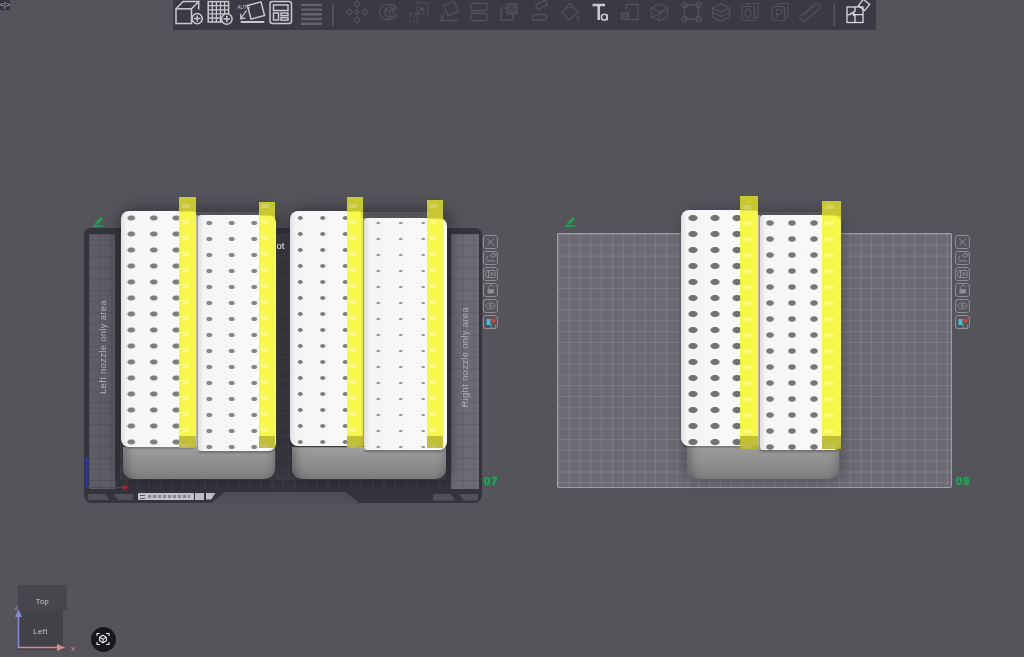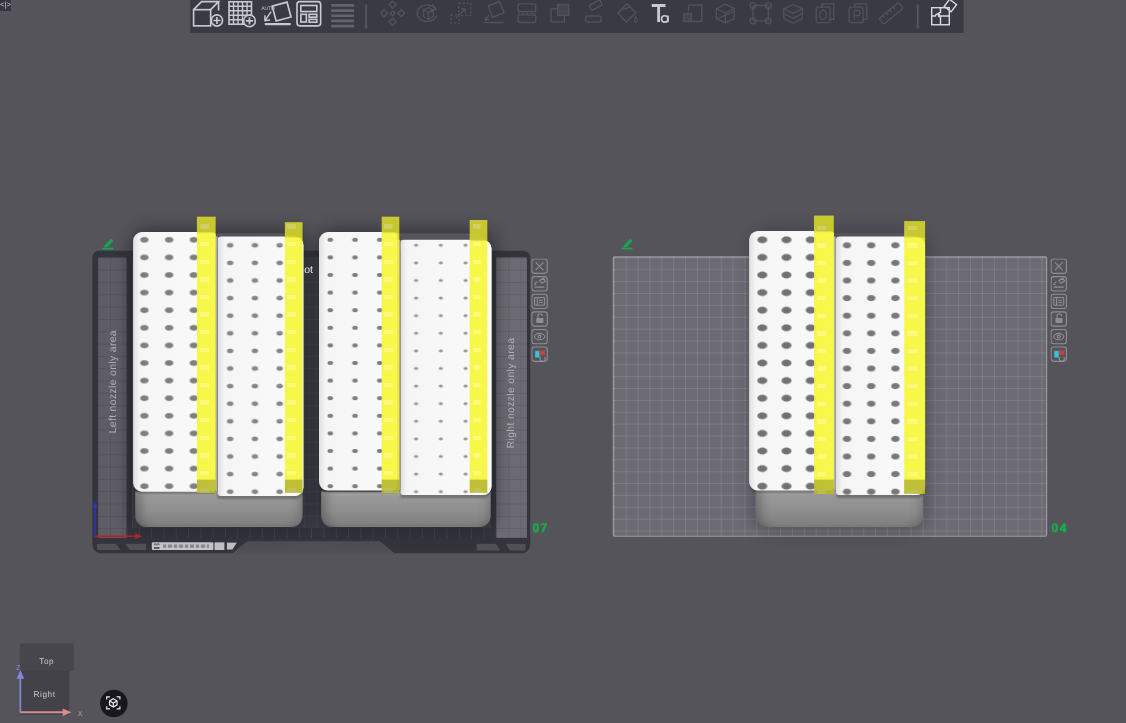--- a/index.html
+++ b/index.html
@@ -208,21 +208,21 @@
 </div>
 <div class="abs" style="left:450.5px;top:234px;width:28.5px;height:246px;display:flex;align-items:center;justify-content:center;z-index:3;">
   <span style="writing-mode:vertical-rl;transform:rotate(180deg);font-size:9.5px;color:#B0AFB6;letter-spacing:0.3px;white-space:nowrap;">Right nozzle only area</span>
 </div>
 
 <div class="abs" style="left:557px;top:233px;width:395px;height:255px;background:#6C6B73;border:1.5px solid rgba(255,255,255,0.35);border-radius:2px;
   background-image:linear-gradient(rgba(255,255,255,0.11) 1px, transparent 1px),linear-gradient(90deg, rgba(255,255,255,0.11) 1px, transparent 1px);
   background-size:10.8px 10.8px;"></div>
 
 <div class="abs" style="left:484px;top:474.5px;font-size:11px;font-weight:bold;color:#14AE4C;letter-spacing:1.2px;-webkit-text-stroke:0.5px #14AE4C;">07</div>
-<div class="abs" style="left:956px;top:474.5px;font-size:11px;font-weight:bold;color:#14AE4C;letter-spacing:1.2px;-webkit-text-stroke:0.5px #14AE4C;">04</div>
+<div class="abs" style="left:956px;top:474.5px;font-size:11px;font-weight:bold;color:#14AE4C;letter-spacing:1.2px;-webkit-text-stroke:0.5px #14AE4C;">09</div>
 
 <div class="abs" style="left:276.5px;top:240px;font-size:9.5px;color:#E6E6E8;z-index:6;">ot</div>
 
 <style>
 .oshadow { position:absolute; top:212px; height:266px; border-radius:14px; box-shadow:0 0 13px 6px rgba(28,28,36,0.42); }
 .base { position:absolute; top:447px; height:32px; border-radius:0 0 10px 10px;
   background:linear-gradient(180deg,#ababab 0%,#999999 14%,#8f8f8f 50%,#848484 82%,#7b7b7b 100%);
   box-shadow:inset 12px 0 10px -8px rgba(0,0,0,0.28), inset -10px 0 10px -8px rgba(0,0,0,0.22); }
 .panel { position:absolute; background:linear-gradient(90deg,#dfdfdf 0,#f5f5f5 6px,#fafafa 100%); box-shadow:0 2px 2px rgba(40,40,40,0.35); }
 .dots { position:absolute; }
@@ -341,21 +341,21 @@
 <svg class="abs" style="left:91px;top:215px;" width="14" height="12" viewBox="0 0 14 12">
   <path d="M4.5 7.5 L10 2 L12 4 L6.5 9.5 Z M3.5 10 L4.5 7.5 L6.5 9.5 Z" fill="#17A84E"></path>
   <rect x="2" y="10.2" width="10" height="1.6" fill="#17A84E"></rect>
 </svg>
 <svg class="abs" style="left:562.5px;top:214.5px;" width="14" height="12" viewBox="0 0 14 12">
   <path d="M4.5 7.5 L10 2 L12 4 L6.5 9.5 Z M3.5 10 L4.5 7.5 L6.5 9.5 Z" fill="#17A84E"></path>
   <rect x="2" y="10.2" width="10" height="1.6" fill="#17A84E"></rect>
 </svg>
 
 <div class="abs" style="left:18px;top:585px;width:49px;height:25px;background:#47464D;color:#C9C9CD;font-size:7.5px;letter-spacing:0.5px;display:flex;align-items:center;justify-content:center;padding-top:7px;">Top</div>
-<div class="abs" style="left:18px;top:610px;width:45px;height:40px;background:#434249;color:#C9C9CD;font-size:7.5px;letter-spacing:0.5px;display:flex;align-items:center;justify-content:center;padding-top:3px;">Right</div>
+<div class="abs" style="left:18px;top:610px;width:45px;height:40px;background:#434249;color:#C9C9CD;font-size:7.5px;letter-spacing:0.5px;display:flex;align-items:center;justify-content:center;padding-top:3px;">Left</div>
 
 <svg class="abs" style="left:8px;top:595px;" width="75" height="62" viewBox="0 0 75 62">
   <line x1="10.5" y1="53" x2="10.5" y2="21" stroke="#8287D8" stroke-width="1.6"></line>
   <path d="M10.5 14 L14 22 L7 22 Z" fill="#8287D8"></path>
   <line x1="10.5" y1="52.5" x2="50" y2="52.5" stroke="#D88C8E" stroke-width="1.6"></line>
   <path d="M57 52.5 L49 49 L49 56 Z" fill="#D88C8E"></path>
   <text x="6.5" y="14.5" fill="#8287D8" font-size="8">z</text>
   <text x="63" y="56" fill="#D88C8E" font-size="8">x</text>
 </svg>
 

